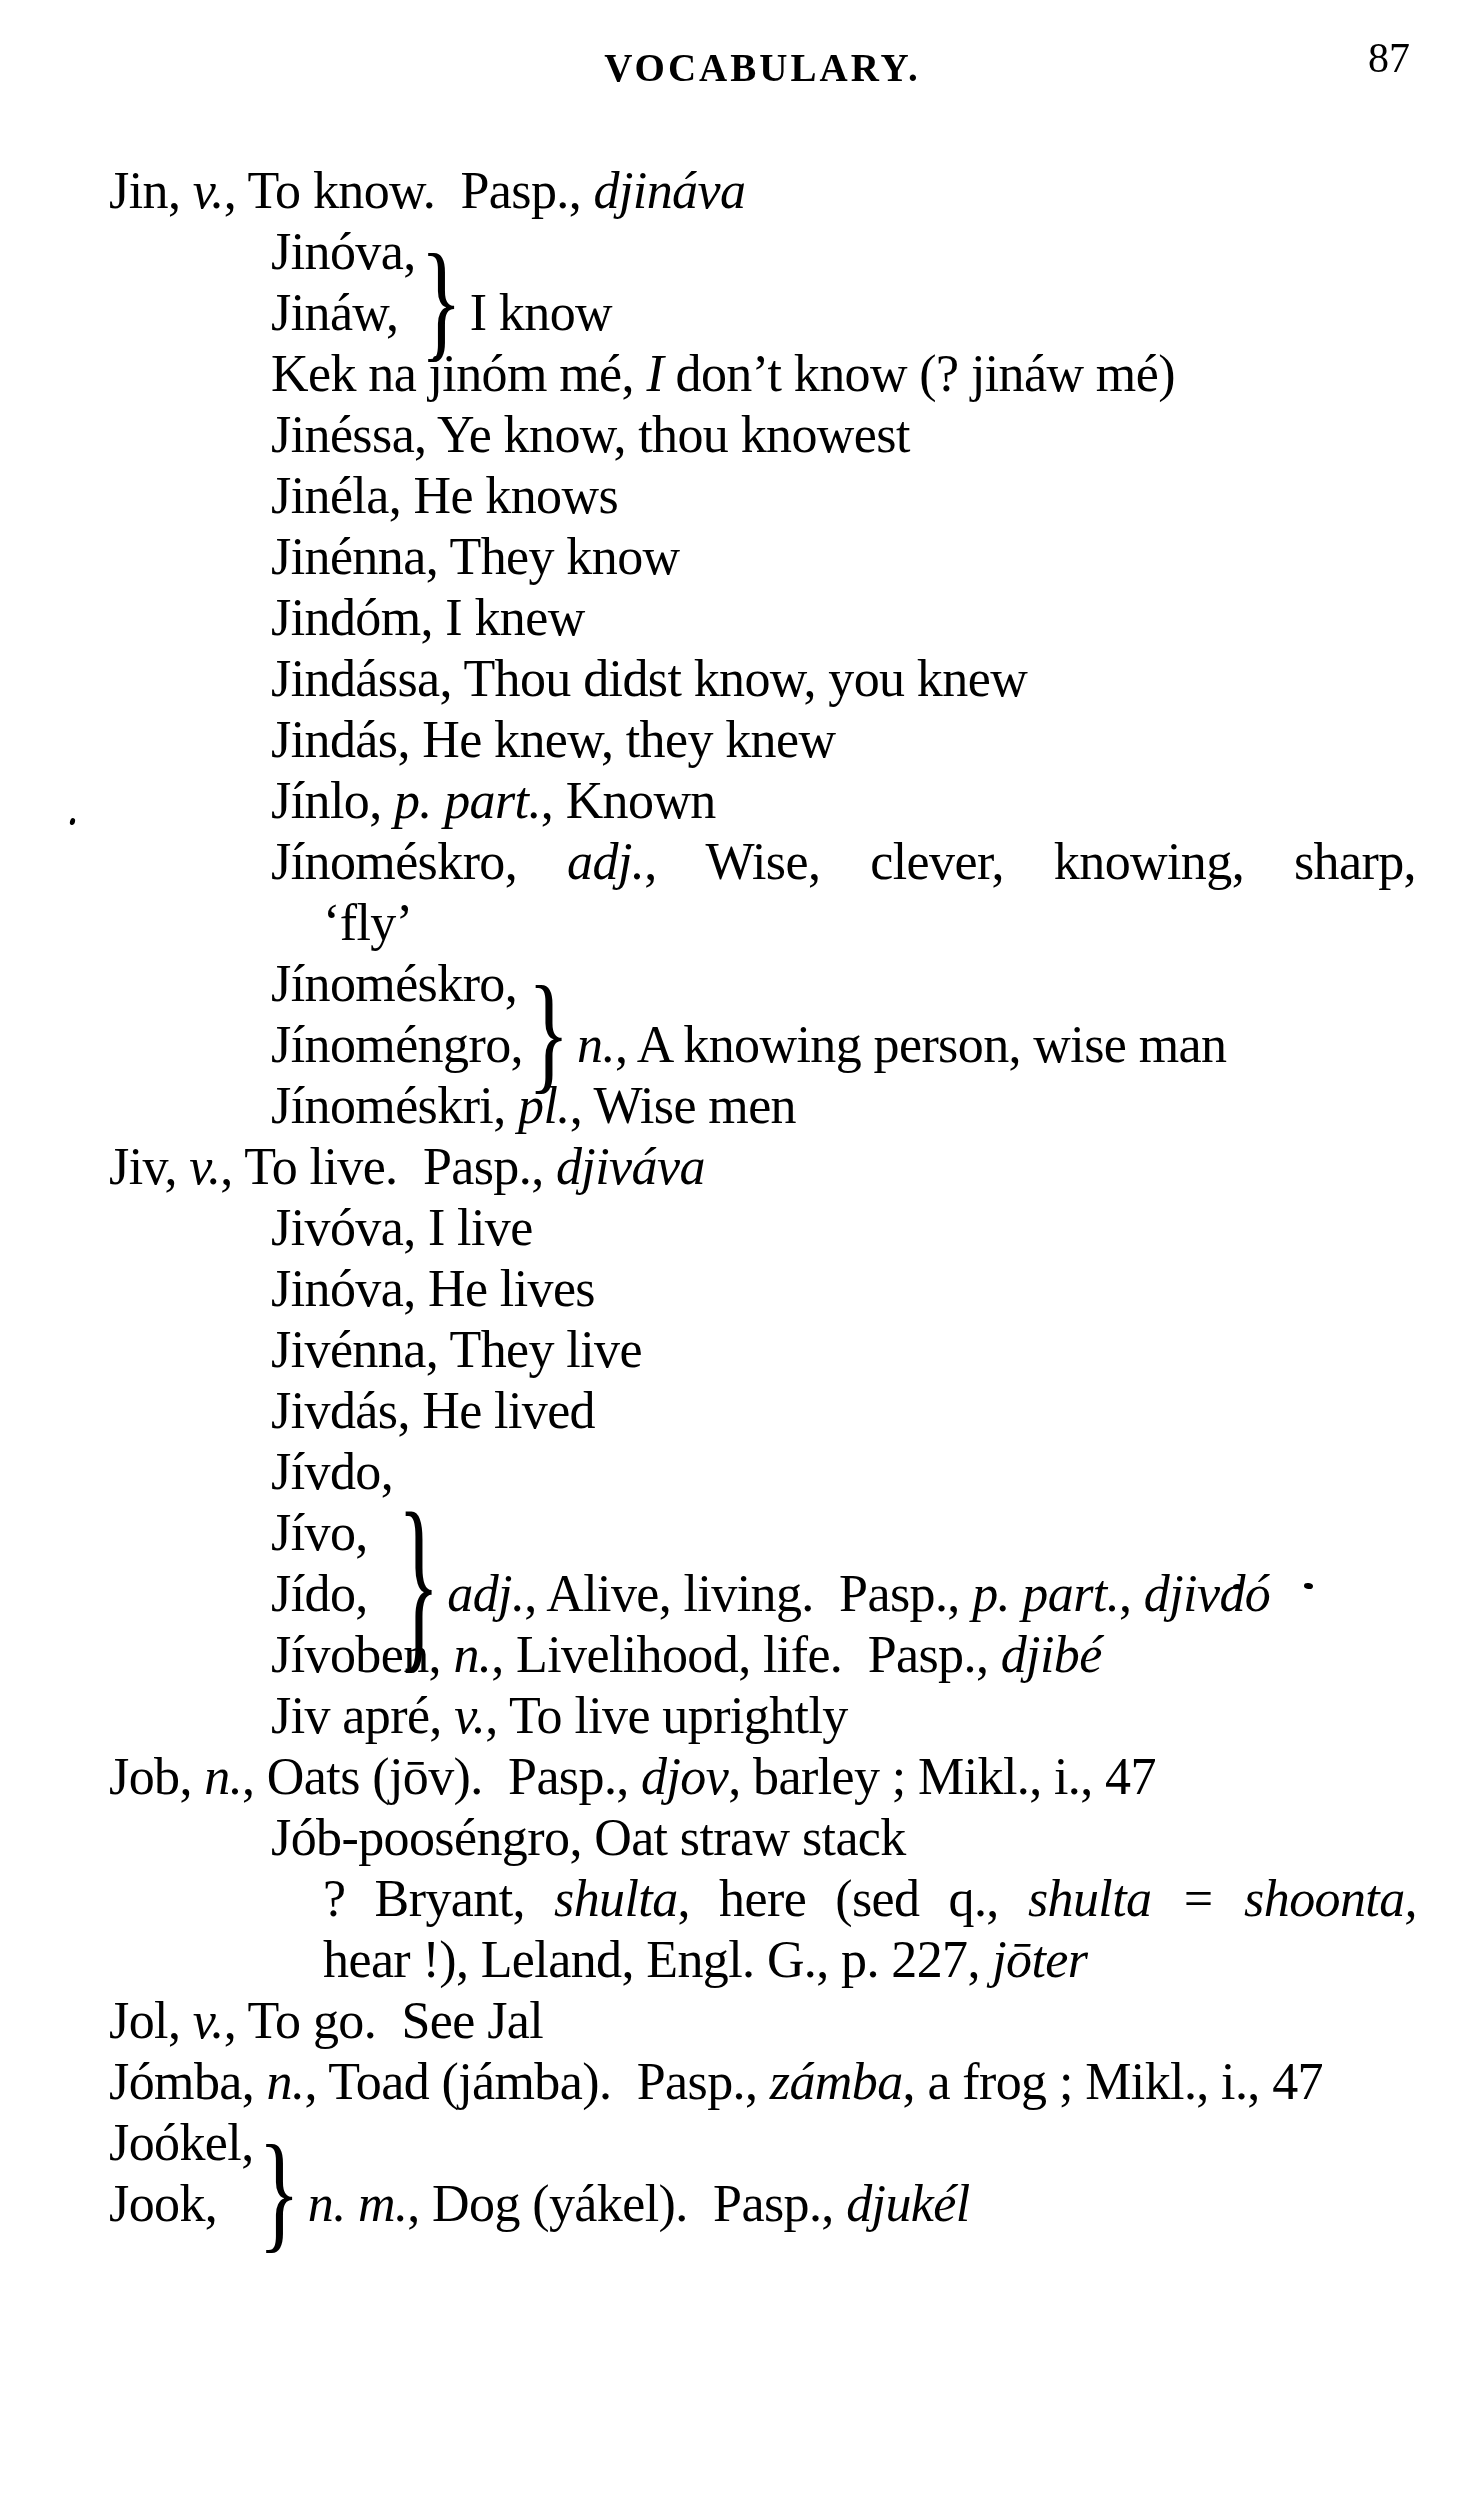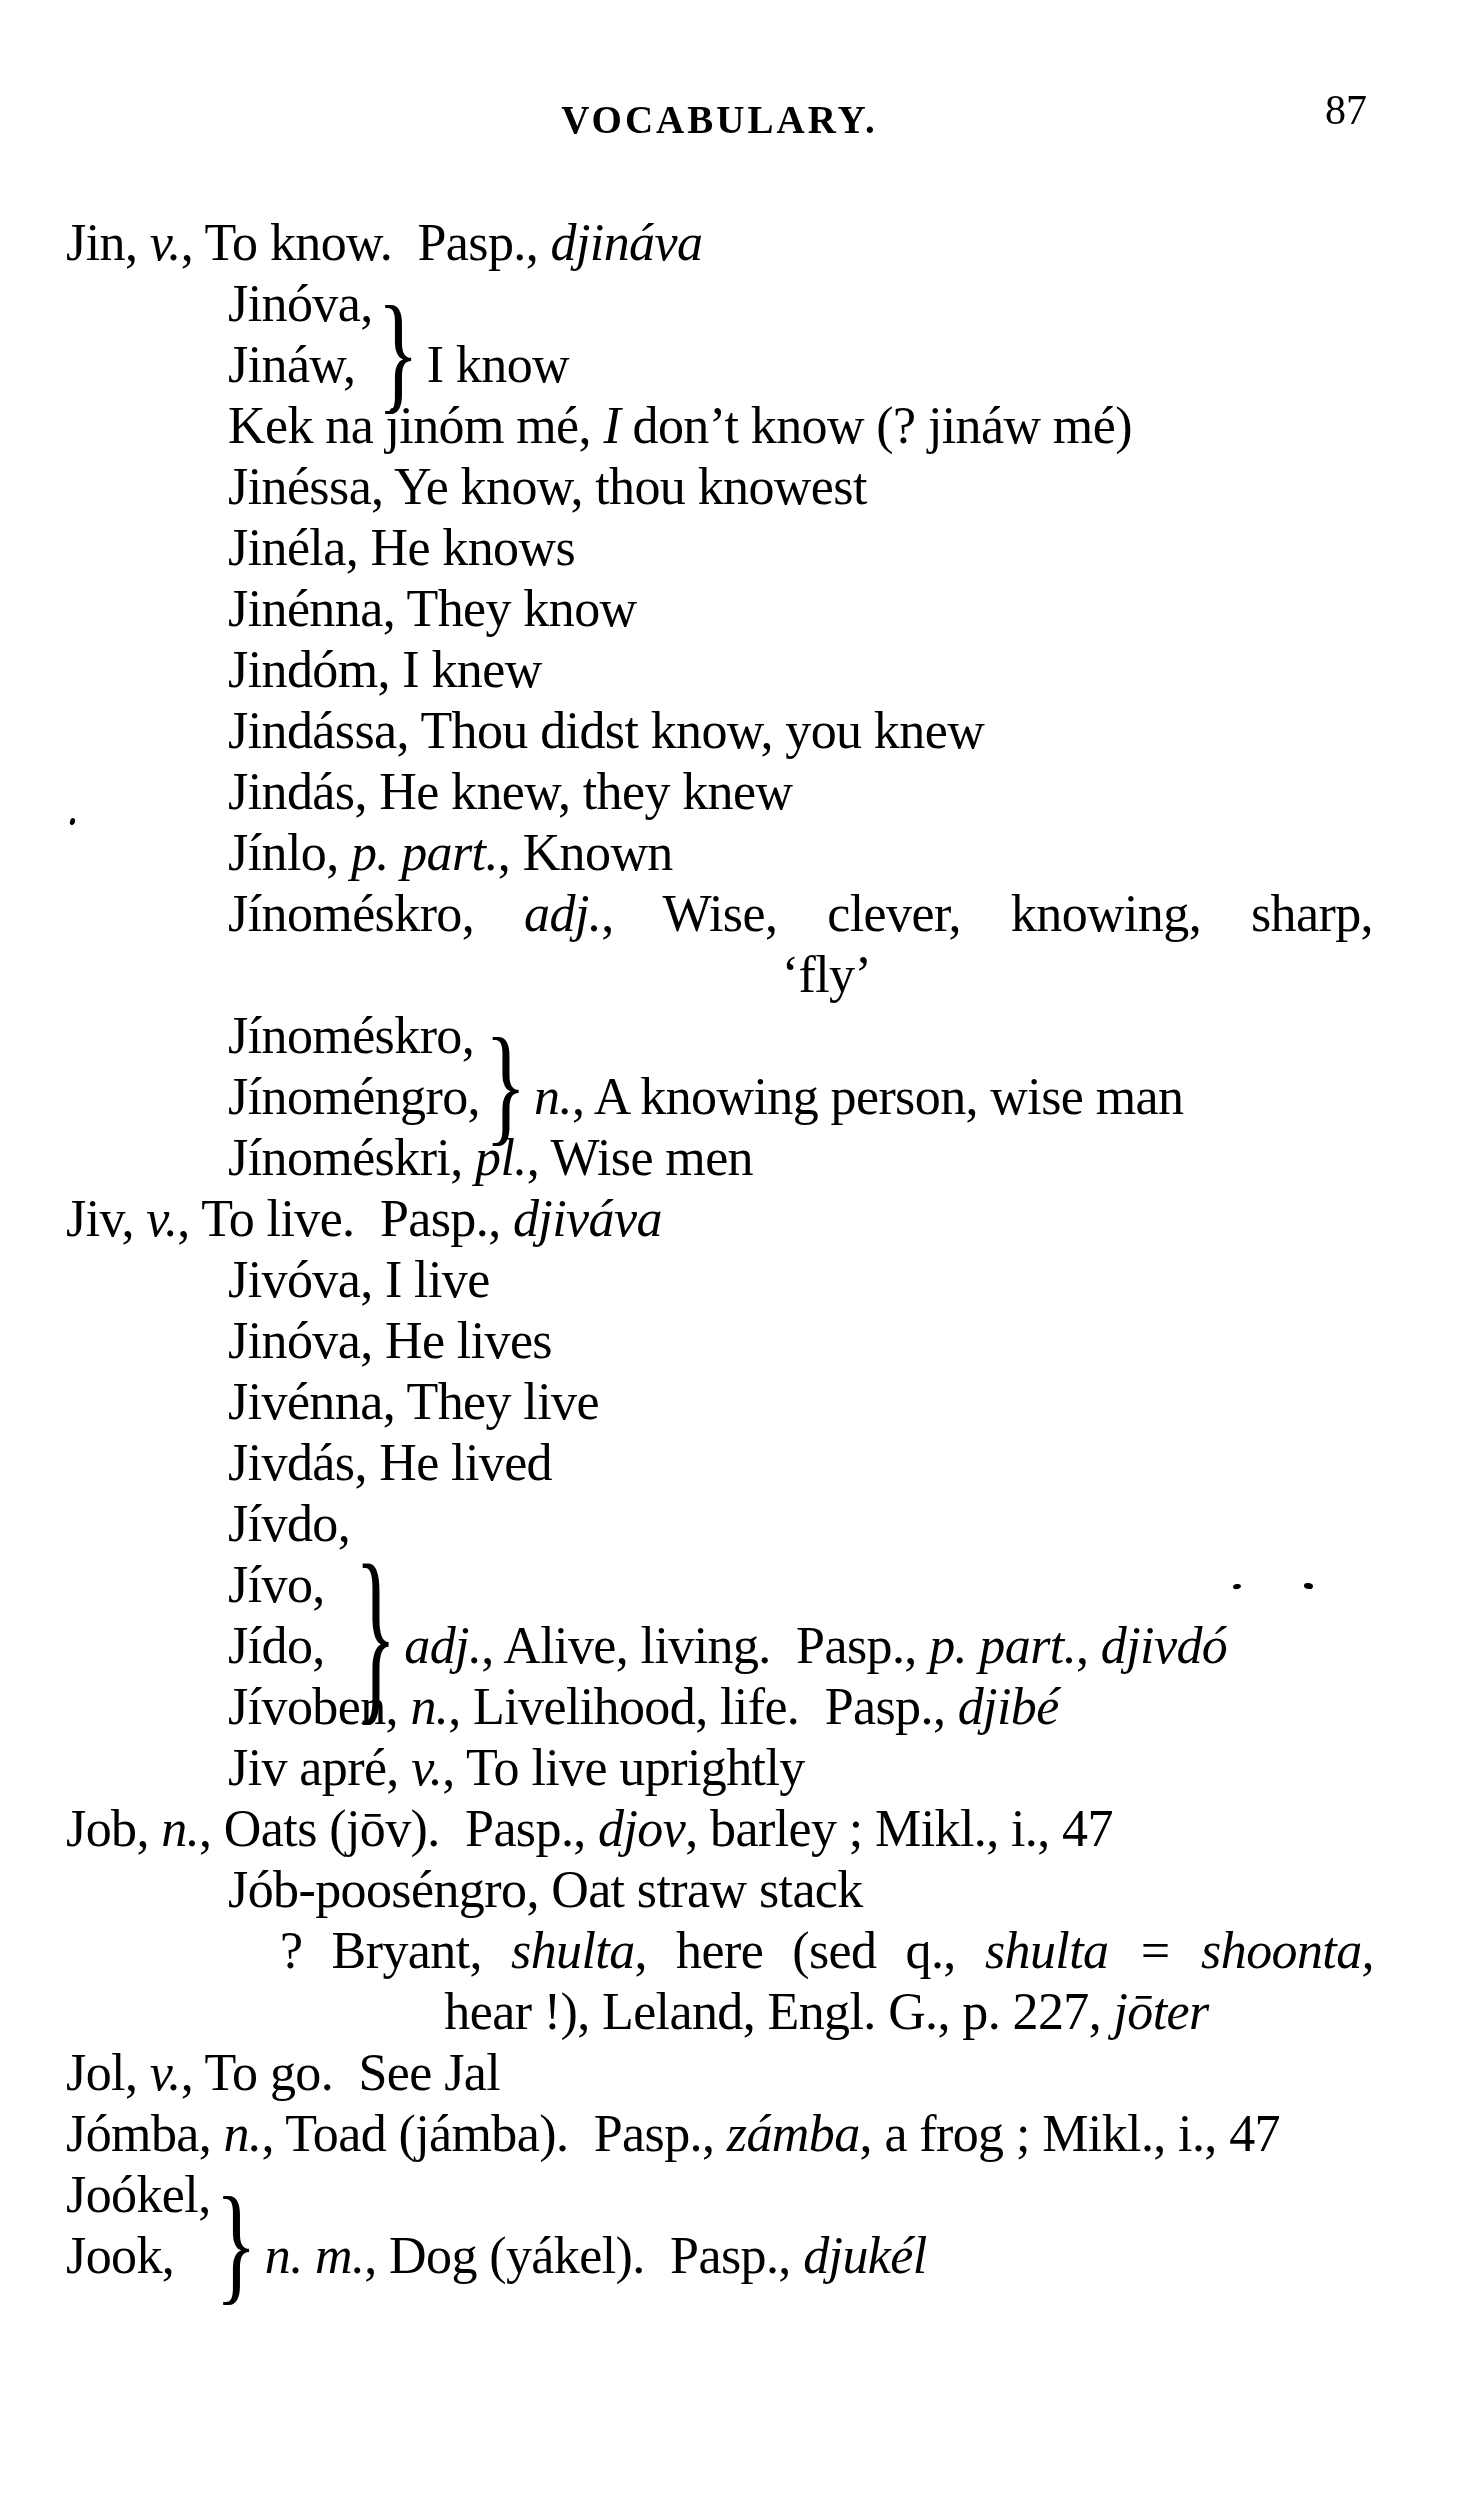--- a/index.html
+++ b/index.html
@@ -11,23 +11,23 @@
     position: relative;
     width: 1471px;
     height: 2512px;
     background: #ffffff;
     color: #000000;
     font-family: "Liberation Serif", "DejaVu Serif", serif;
     overflow: hidden;
   }
   .content {
     position: relative;
-    margin-left: 66px;
+    margin-left: 109px;
     width: 1307px;
-    padding-top: 93px;
+    padding-top: 41px;
   }
   
   .header {
     position: relative;
     height: 65px;
   }
   .header-title {
     position: absolute;
     left: 0;
     right: 0;
@@ -51,21 +51,21 @@
     line-height: 61px;
     letter-spacing: -0.6px;
   }
   .line {
     height: 61px;
     line-height: 61px;
     white-space: nowrap;
   }
   .indent-main { margin-left: 0; }
   .indent-sub  { margin-left: 162px; }
-  .indent-cont { margin-left: 214px; text-align: center; }
+  .indent-cont { margin-left: 214px; }
   .justify {
     white-space: normal;
     text-align: justify;
     text-align-last: justify;
     overflow: hidden;
   }
   .justify.indent-main { width: 1307px; }
   .justify.indent-sub  { width: 1145px; }
   .justify.indent-cont { width: 1094px; }
   .it { font-style: italic; }

